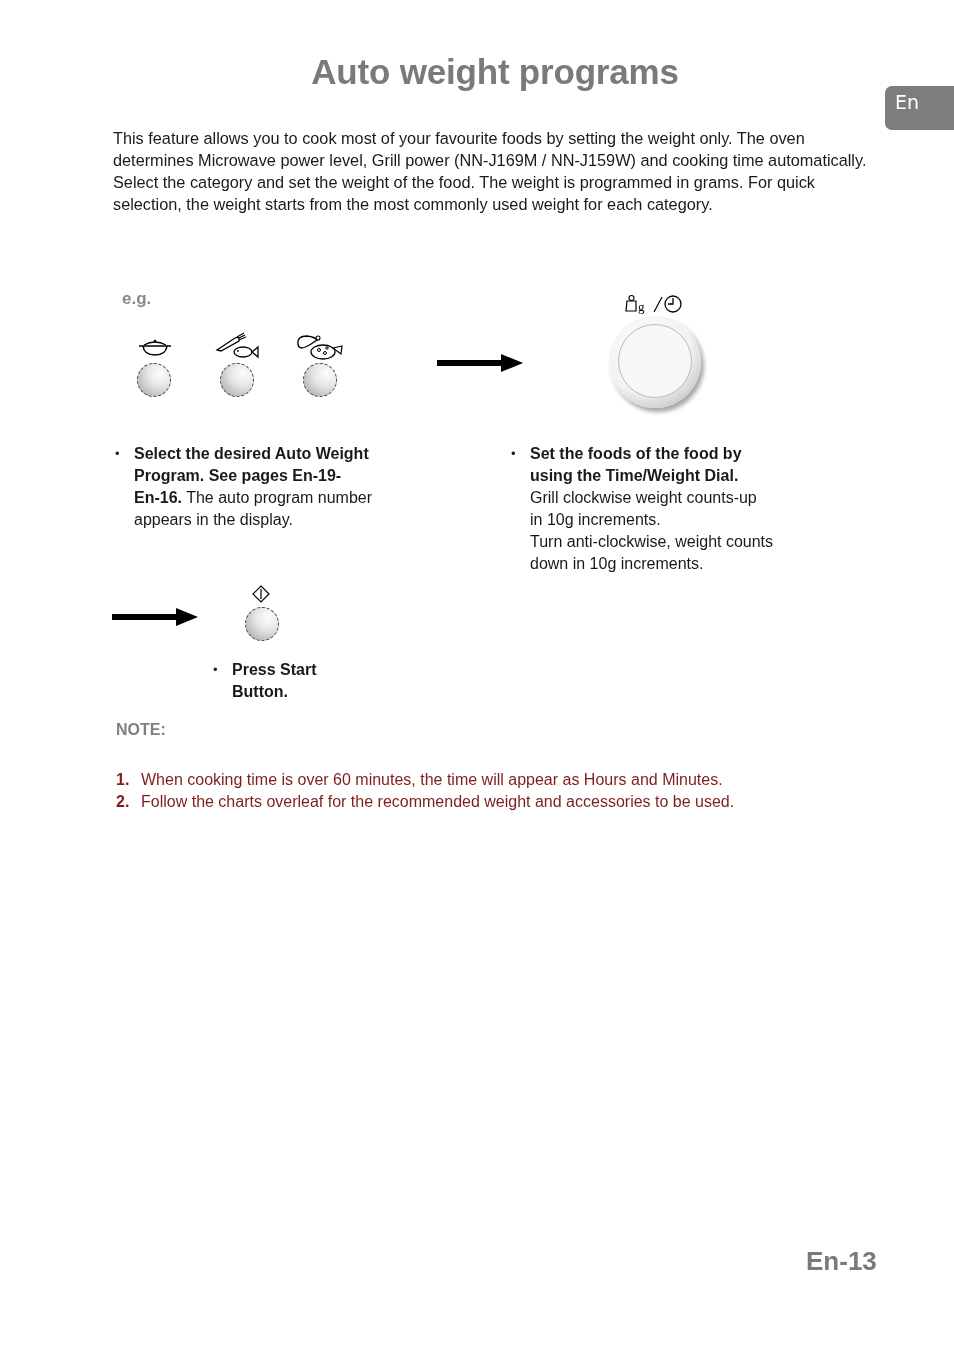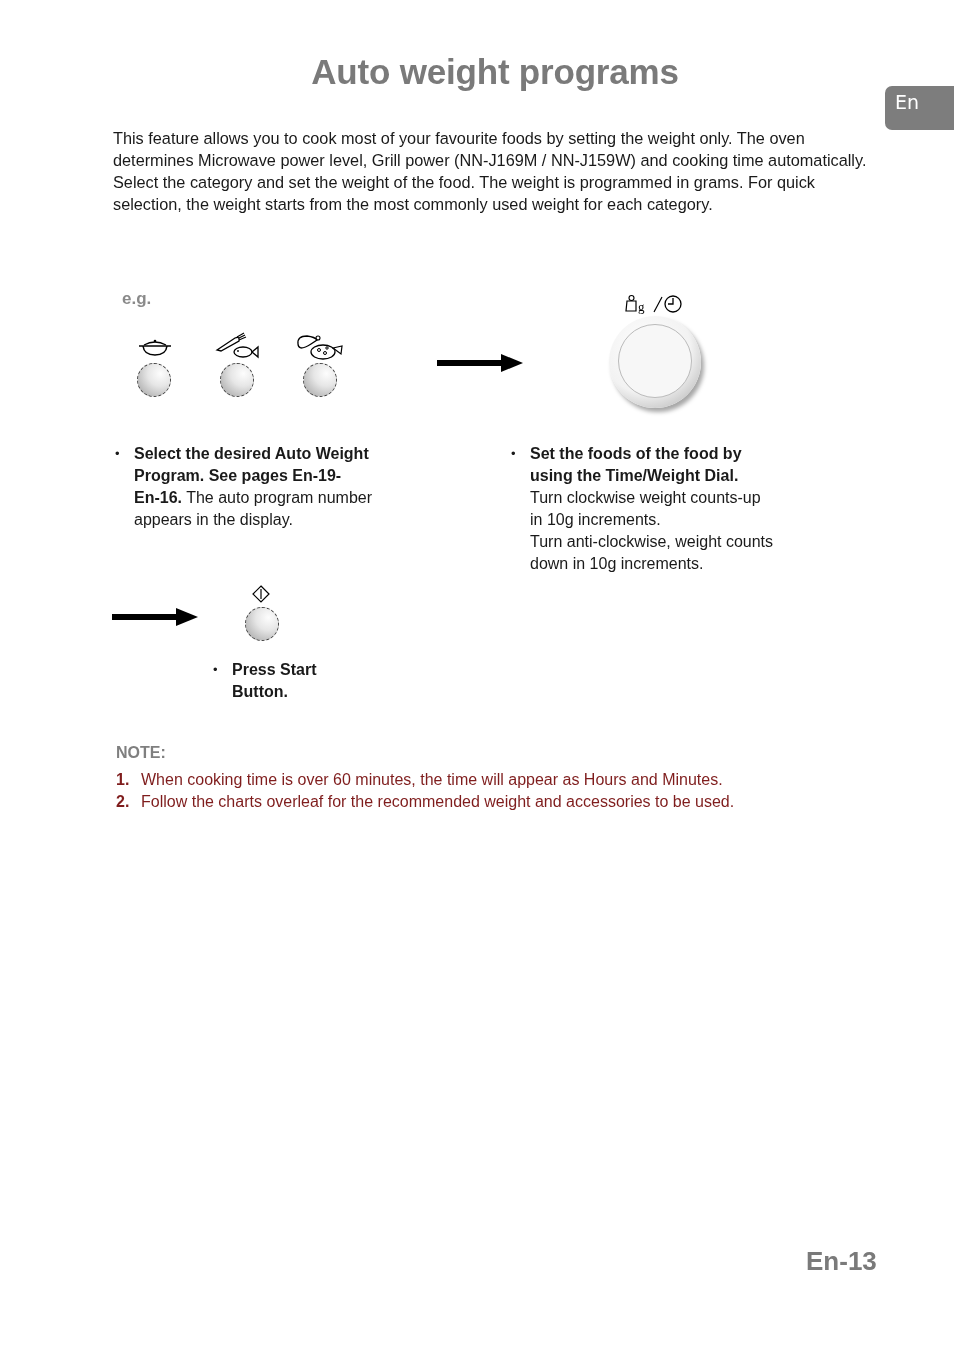--- a/index.html
+++ b/index.html
@@ -15,21 +15,21 @@
          background: radial-gradient(circle at 70% 30%, #fdfdfd 0%, #e6e6e6 40%, #bdbdbd 75%, #9a9a9a 100%); }
   .arrow { height:6px; background:#000; }
   .arrow::after { content:""; position:absolute; right:-18px; top:-6px; border-left:22px solid #000; border-top:9px solid transparent; border-bottom:9px solid transparent; }
   .dial-outer { left:609px; top:316px; width:92px; height:92px; border-radius:50%;
      background: radial-gradient(circle at 40% 35%, #ffffff 0%, #f2f2f2 55%, #c8c8c8 80%, #8f8f8f 100%);
      box-shadow: 3px 4px 4px rgba(0,0,0,0.35); }
   .dial-inner { left:618px; top:324px; width:72px; height:72px; border-radius:50%; border:1.5px solid #bbb; background:#f7f7f7; }
   .bullet { font-size:16px; line-height:22px; color:#1a1a1a; }
   .bullet .dot { position:absolute; left:-19px; top:0; font-size:13px; }
   .bold { font-weight:bold;text-align:center; }
-  .note-label { left:116px; top:744px; font-size:16px; font-weight:bold; color:#7f7f7f;text-align:right; }
+  .note-label { left:116px; top:721px; font-size:16px; font-weight:bold; color:#7f7f7f;text-align:right; }
   .note-item { left:116px; font-size:16px; line-height:22px; color:#7f1d1d; }
   .note-item .num { font-weight:bold; display:inline-block; width:25px; }
   .pagenum { left:806px; top:1246px; font-size:26px; font-weight:bold; color:#7a7a7a; }
   svg { overflow:visible; }
 </style>
 </head>
 <body>
 
 <div class="abs title">Auto weight programs</div>
 
@@ -94,21 +94,21 @@
   <span class="bold">Select the desired Auto Weight</span><br>
   <span class="bold">Program. See pages En-19-</span><br>
   <span class="bold">En-16.</span><span> The auto program number</span><br>
   <span>appears in the display.</span>
 </div>
 
 <div class="abs bullet" style="left:530px;top:443px;width:300px;">
   <span class="dot">•</span>
   <span class="bold">Set the foods of the food by</span><br>
   <span class="bold">using the Time/Weight Dial.</span><br>
-  <span>Turn clockwise weight counts-up</span><br>
+  <span>Grill clockwise weight counts-up</span><br>
   <span>in 10g increments.</span><br>
   <span>Turn anti-clockwise, weight counts</span><br>
   <span>down in 10g increments.</span>
 </div>
 
 <div class="abs arrow" style="left:112px;top:614px;width:68px;"></div>
 <div class="abs" style="left:251px;top:585px;">
   <svg width="20" height="20" viewBox="0 0 20 20">
     <path d="M10 1 L18 9 L10 17 L2 9 Z" fill="none" stroke="#000" stroke-width="1.2"></path>
     <path d="M10 4 L10 14" stroke="#000" stroke-width="1.2"></path>

